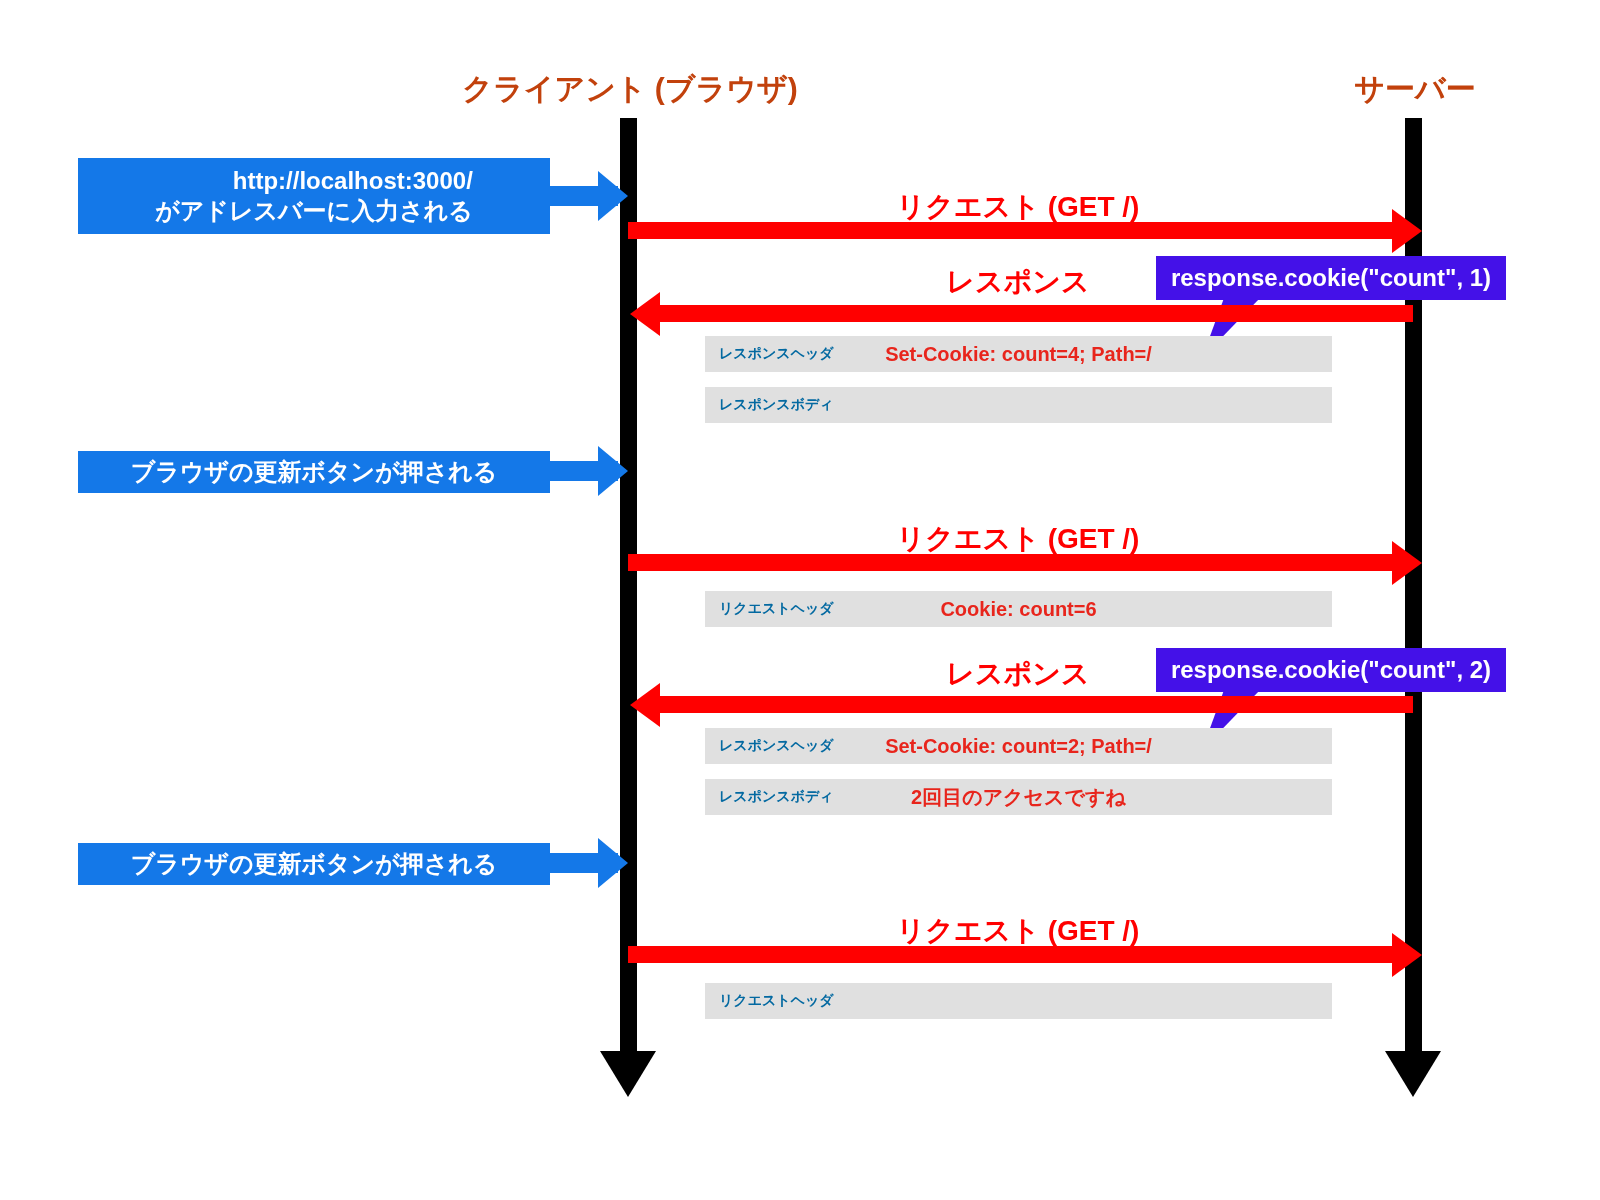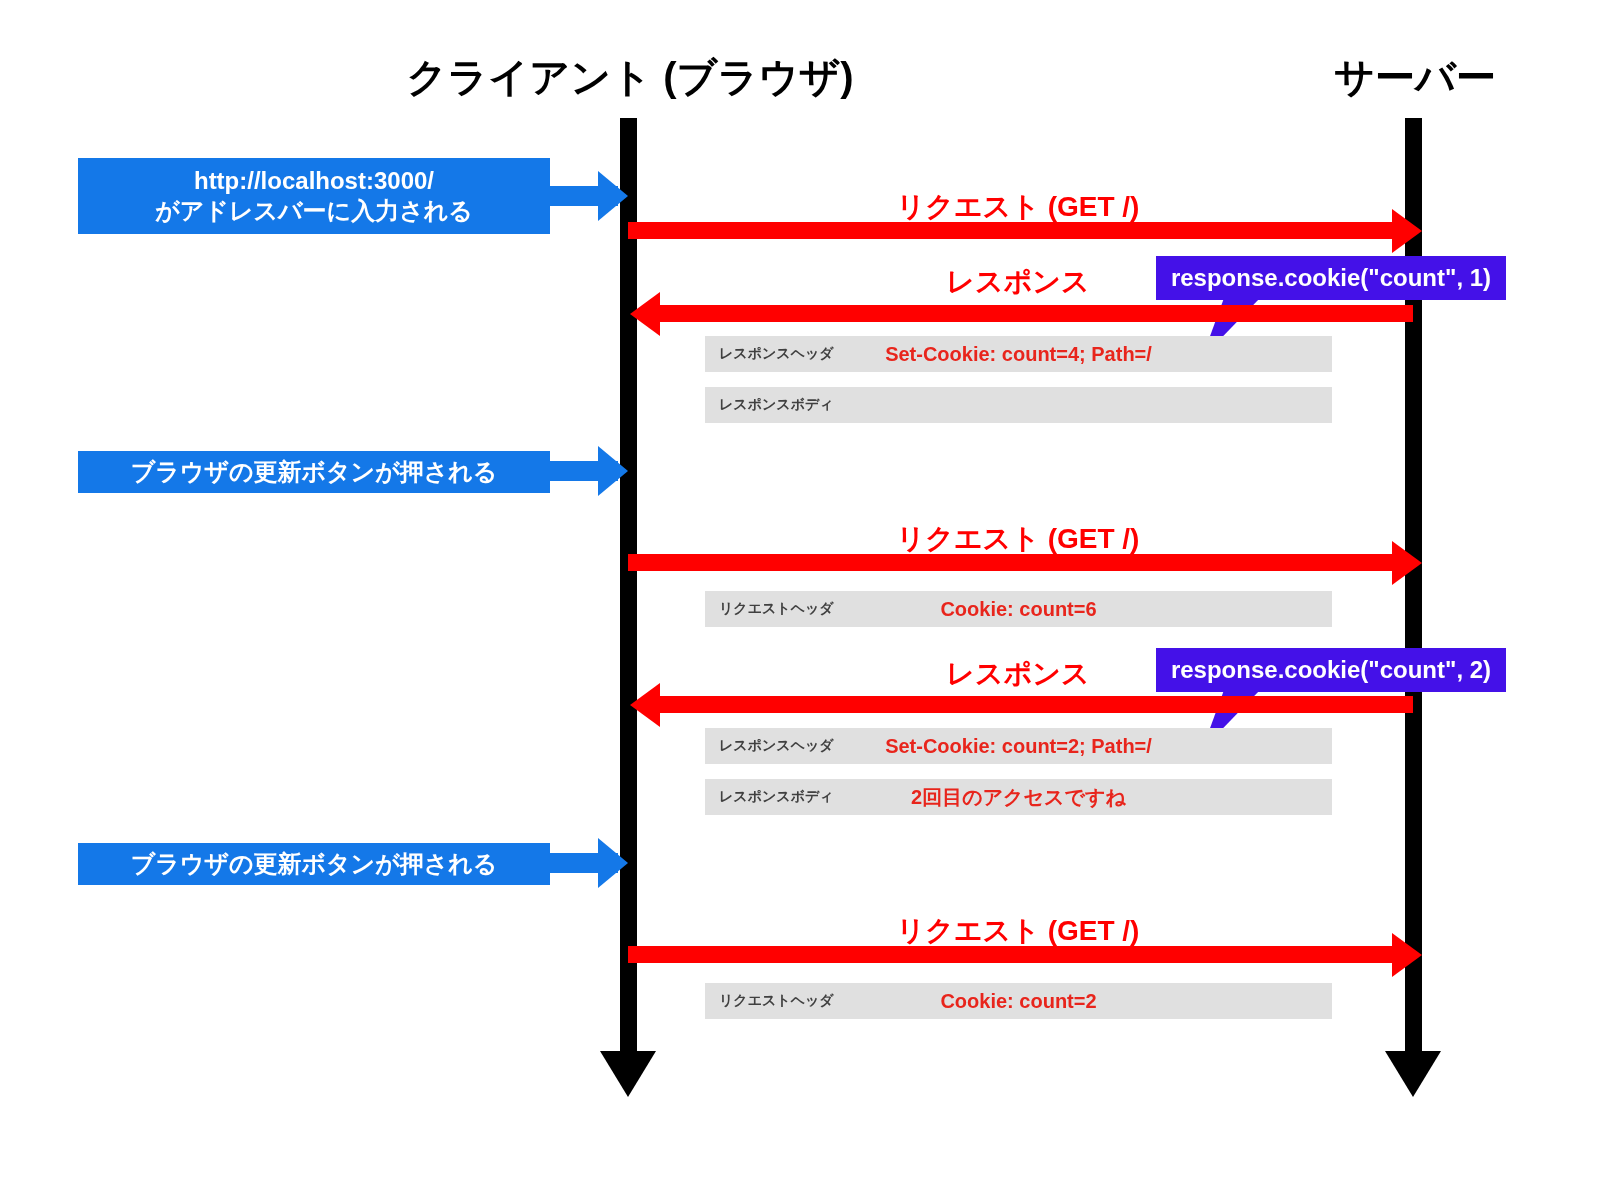--- a/index.html
+++ b/index.html
@@ -15,25 +15,26 @@
     width: 1600px;
     height: 1200px;
     background: #ffffff;
     overflow: hidden;
   }
 
   
   .participant-label {
     position: absolute;
     font-weight: bold;
-    font-size: 40px;
-    color: #000000;
+    font-size: 30px;
+    color: #c2410c;
     white-space: nowrap;
     text-align: center;
     line-height: 1;
+    margin-top: 17px;
   }
 
   
   .lifeline {
     position: absolute;
     width: 17px;
     background: #000000;
   }
   .lifeline-head {
     position: absolute;
@@ -52,21 +53,21 @@
     font-weight: bold;
     font-size: 24px;
     line-height: 1.25;
     display: flex;
     align-items: center;
     justify-content: center;
     text-align: center;
     box-sizing: border-box;
     padding: 4px 10px;
   }
-  .note-blue .note-line { display: block; }
+  .note-blue .note-line { display: block; text-align: right; }
   .note-arrow-shaft {
     position: absolute;
     background: #1478e8;
     height: 20px;
   }
   .note-arrow-head {
     position: absolute;
     width: 0;
     height: 0;
     border-top: 25px solid transparent;
@@ -110,21 +111,21 @@
   .detail-row {
     position: absolute;
     background: #e0e0e0;
     box-sizing: border-box;
     display: flex;
     align-items: center;
   }
   .detail-key {
     position: absolute;
     left: 14px;
-    color: #404040;
+    color: #0369a1;
     font-weight: bold;
     font-size: 14px;
     white-space: nowrap;
   }
   .detail-val {
     position: absolute;
     left: 0;
     width: 100%;
     text-align: center;
     color: #e8251c;
@@ -241,16 +242,15 @@
       <span class="note-line">ブラウザの更新ボタンが押される</span>
     </div>
   </div>
 
   <div class="msg-label" style="left: 628px; top: 917px; width: 780px;">リクエスト (GET /)</div>
   <div class="msg-shaft" style="left: 628px; top: 946px; width: 772px;"></div>
   <div class="msg-head-right" style="left: 1392px; top: 933px;"></div>
 
   <div class="detail-row" style="left: 705px; top: 983px; width: 627px; height: 36px;">
     <span class="detail-key">リクエストヘッダ</span>
-    <span class="detail-val">Cookie: count=2</span>
   </div>
 
 </div>
 
 </body></html>

